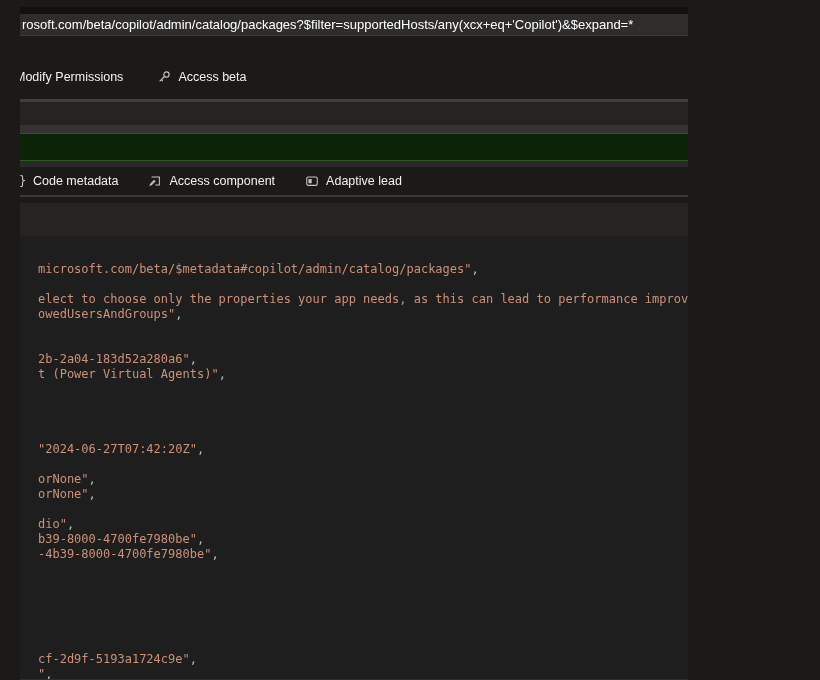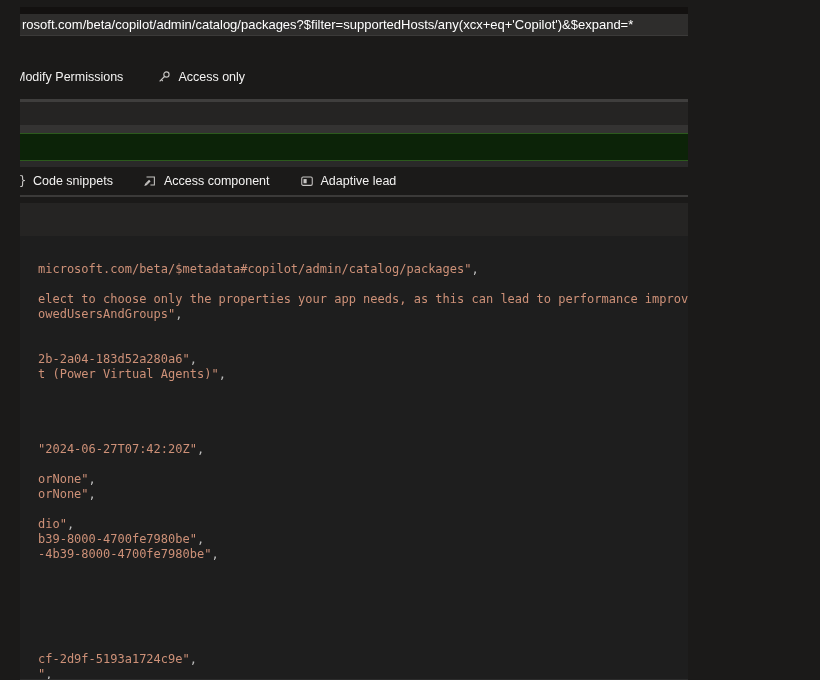--- a/index.html
+++ b/index.html
@@ -71,34 +71,34 @@
       <div class="tab">
         <span>Modify Permissions</span>
       </div>
       <div class="tab">
         <span class="ico">
           <svg viewBox="0 0 16 16" fill="none" stroke="currentColor" stroke-width="1.3">
             <circle cx="10.8" cy="5.2" r="3"></circle>
             <path d="M8.6 7.4 L3 13 M5 11 l1.6 1.6"></path>
           </svg>
         </span>
-        <span>Access only</span>
+        <span>Access beta</span>
       </div>
     </div>
 
   <div class="divider1"></div>
   <div class="band2"></div>
   <div class="band3"></div>
   <div class="green-banner"></div>
   <div class="band4"></div>
 
   <div class="resp-tabs" id="response-tabs">
       <div class="tab">
         <span class="ico txt">{}</span>
-        <span>Code snippets</span>
+        <span>Code metadata</span>
       </div>
       <div class="tab">
         <span class="ico">
           <svg viewBox="0 0 16 16" fill="none" stroke="currentColor" stroke-width="1.2">
             <path d="M4 3.5 h9 v9 h-4.5"></path>
             <path d="M7.8 8.4 l-3.9 3.9 -1.4 .5 .5 -1.4 3.9 -3.9 z"></path>
           </svg>
         </span>
         <span>Access component</span>
       </div>

